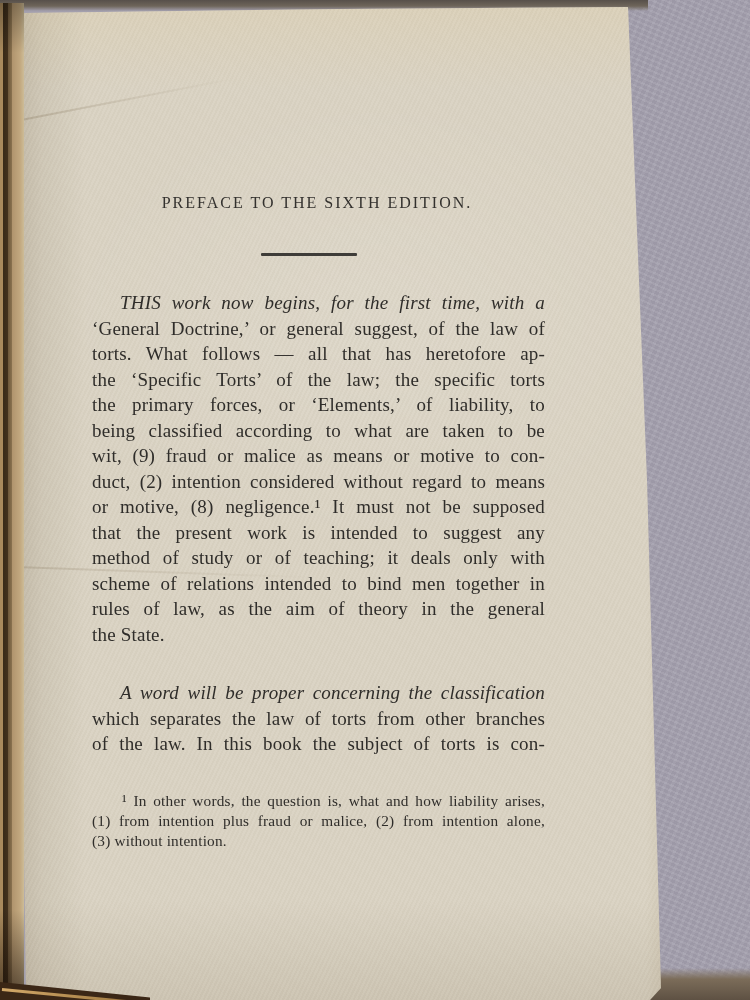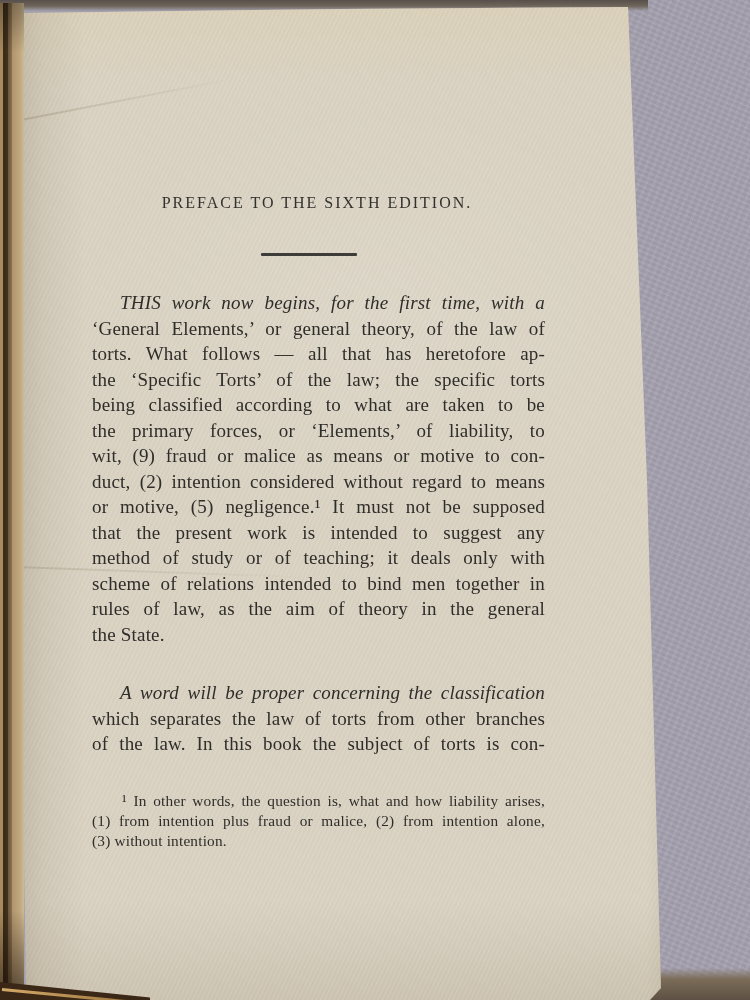--- a/index.html
+++ b/index.html
@@ -121,28 +121,28 @@
   <div class="corner-shadow"></div>
   <div class="corner-edge-line"></div>
 
   <div class="textlayer">
 
     <div class="title">PREFACE TO THE SIXTH EDITION.</div>
     <div class="rule"></div>
 
     <div class="body-block para-1">
       <div class="line indent">THIS work now begins, for the first time, with a</div>
-      <div class="line">‘General Elements,’ or general theory, of the law of</div>
+      <div class="line">‘General Doctrine,’ or general suggest, of the law of</div>
       <div class="line">torts.  What follows — all that has heretofore ap-</div>
       <div class="line">the ‘Specific Torts’ of the law; the specific torts</div>
+      <div class="line">the primary forces, or ‘Elements,’ of liability, to</div>
       <div class="line">being classified according to what are taken to be</div>
-      <div class="line">the primary forces, or ‘Elements,’ of liability, to</div>
       <div class="line">wit, (9) fraud or malice as means or motive to con-</div>
       <div class="line">duct, (2) intention considered without regard to means</div>
-      <div class="line">or motive, (5) negligence.¹  It must not be supposed</div>
+      <div class="line">or motive, (8) negligence.¹  It must not be supposed</div>
       <div class="line">that the present work is intended to suggest any</div>
       <div class="line">method of study or of teaching; it deals only with</div>
       <div class="line">scheme of relations intended to bind men together in</div>
       <div class="line">rules of law, as the aim of theory in the general</div>
       <div class="line last">the State.</div>
     </div>
 
     <div class="body-block para-2">
       <div class="line indent">A word will be proper concerning the classification</div>
       <div class="line">which separates the law of torts from other branches</div>

